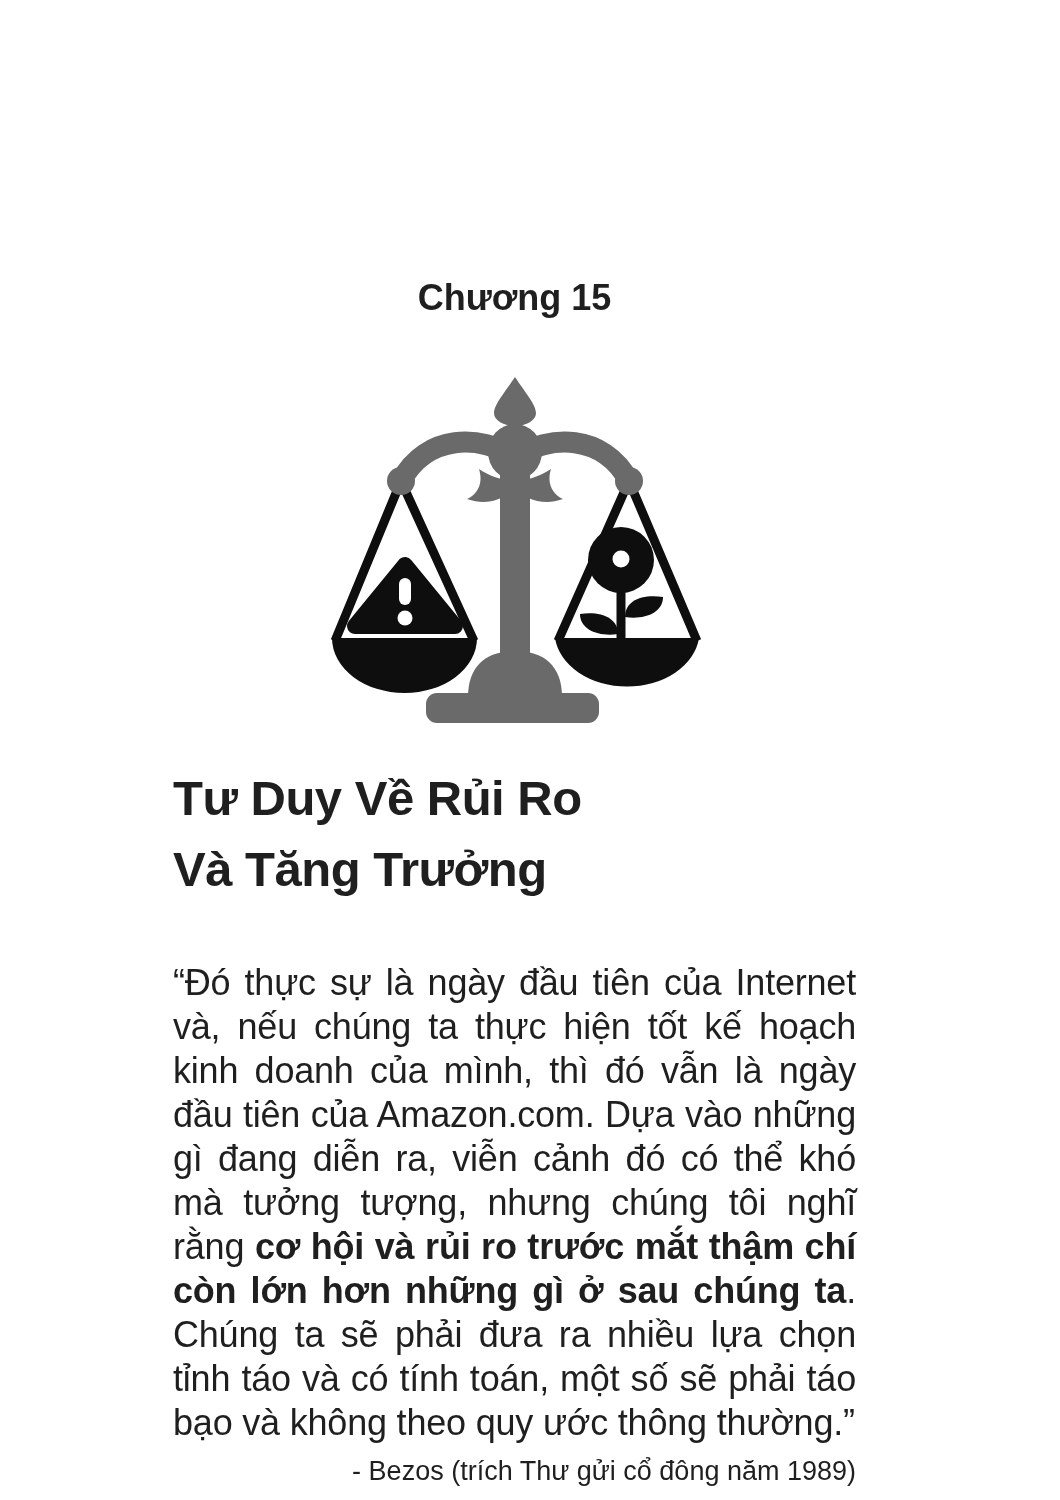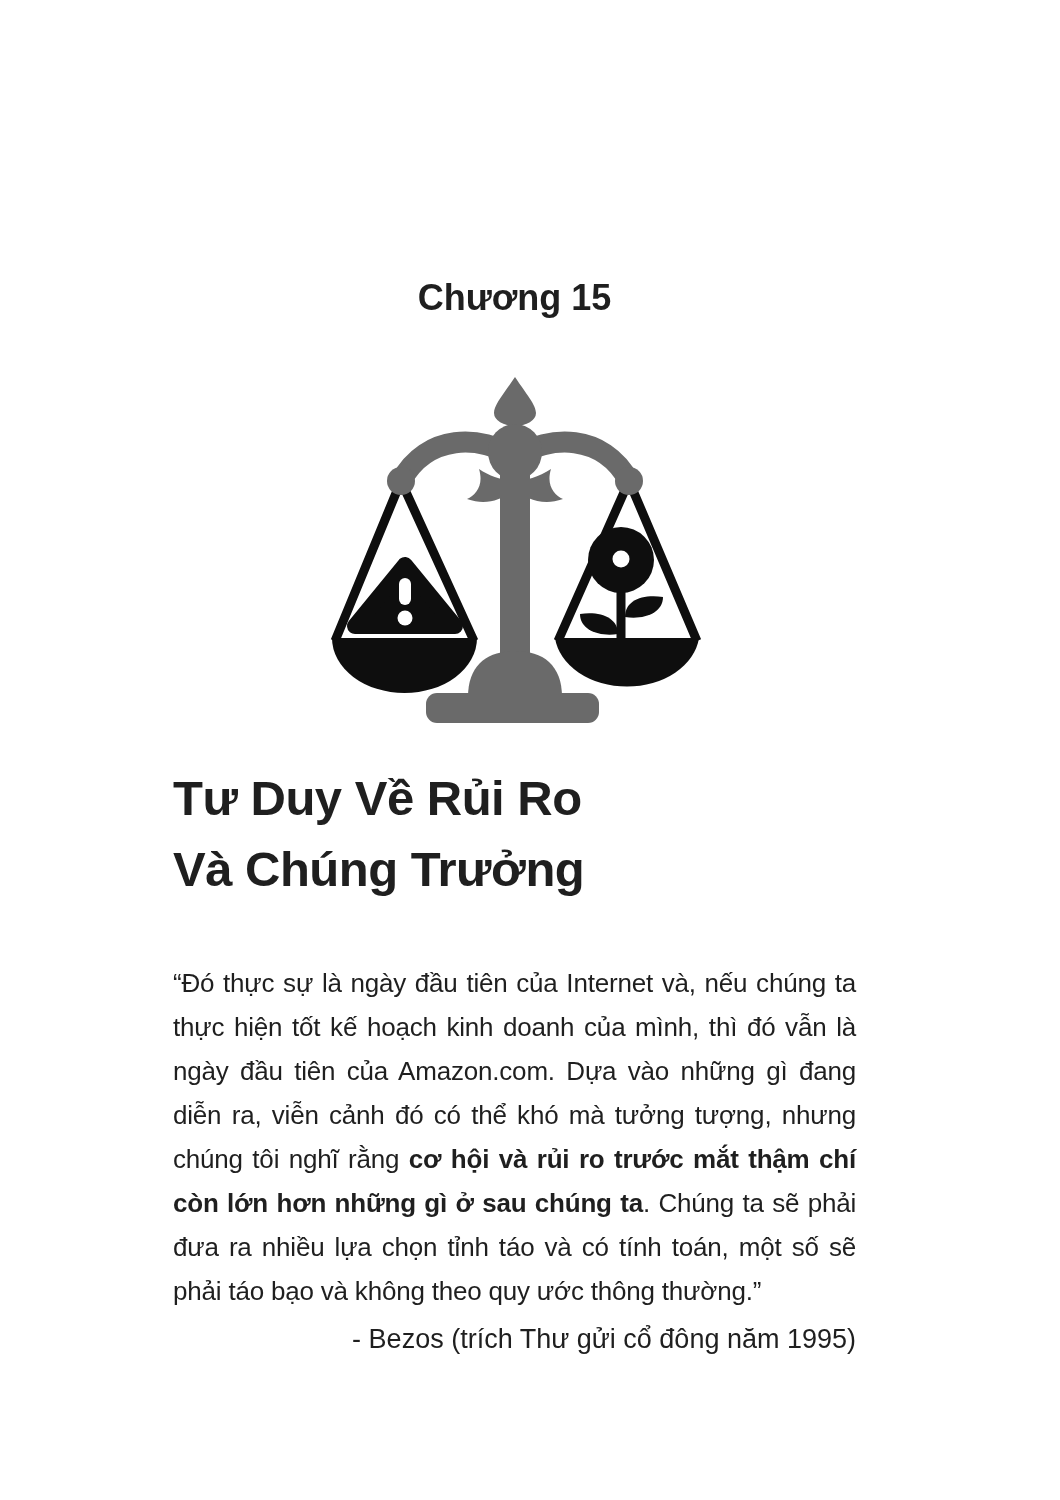--- a/index.html
+++ b/index.html
@@ -48,21 +48,21 @@
     margin-top: 36px;
     text-align: left;
     font-weight: 700;
     font-size: 49px;
     line-height: 71px;
     letter-spacing: -0.5px;
     color: var(--text);
   }
   .quote-paragraph {
     margin-top: 56px;
-    font-size: 26px;
+    font-size: 36px;
     line-height: 44px;
     letter-spacing: -0.2px;
     text-align: justify;
     color: var(--text);
   }
   .quote-paragraph b { font-weight: 700; }
   .quote-attribution {
     margin-top: 4px;
     font-size: 27px;
     line-height: 44px;
@@ -125,21 +125,21 @@
       </g>
 
       <g>
         <circle class="gray" cx="72" cy="106" r="14"></circle>
         <circle class="gray" cx="300" cy="106" r="14"></circle>
       </g>
     </svg>
 
     <div class="chapter-title">
       <div>Tư Duy Về Rủi Ro</div>
-      <div>Và Chúng Trưởng</div>
+      <div>Và Tăng Trưởng</div>
     </div>
 
     <p class="quote-paragraph"><span>“Đó thực sự là ngày đầu tiên của Internet và, nếu chúng ta thực hiện tốt kế hoạch kinh doanh của mình, thì đó vẫn là ngày đầu tiên của Amazon.com. Dựa vào những gì đang diễn ra, viễn cảnh đó có thể khó mà tưởng tượng, nhưng chúng tôi nghĩ rằng </span><b>cơ hội và rủi ro trước mắt thậm chí còn lớn hơn những gì ở sau chúng ta</b><span>. Chúng ta sẽ phải đưa ra nhiều lựa chọn tỉnh táo và có tính toán, một số sẽ phải táo bạo và không theo quy ước thông thường.”</span></p>
 
-    <div class="quote-attribution">- Bezos (trích Thư gửi cổ đông năm 1995)</div>
+    <div class="quote-attribution">- Bezos (trích Thư gửi cổ đông năm 1989)</div>
 
   </div>
 </div>
 
 </body></html>

